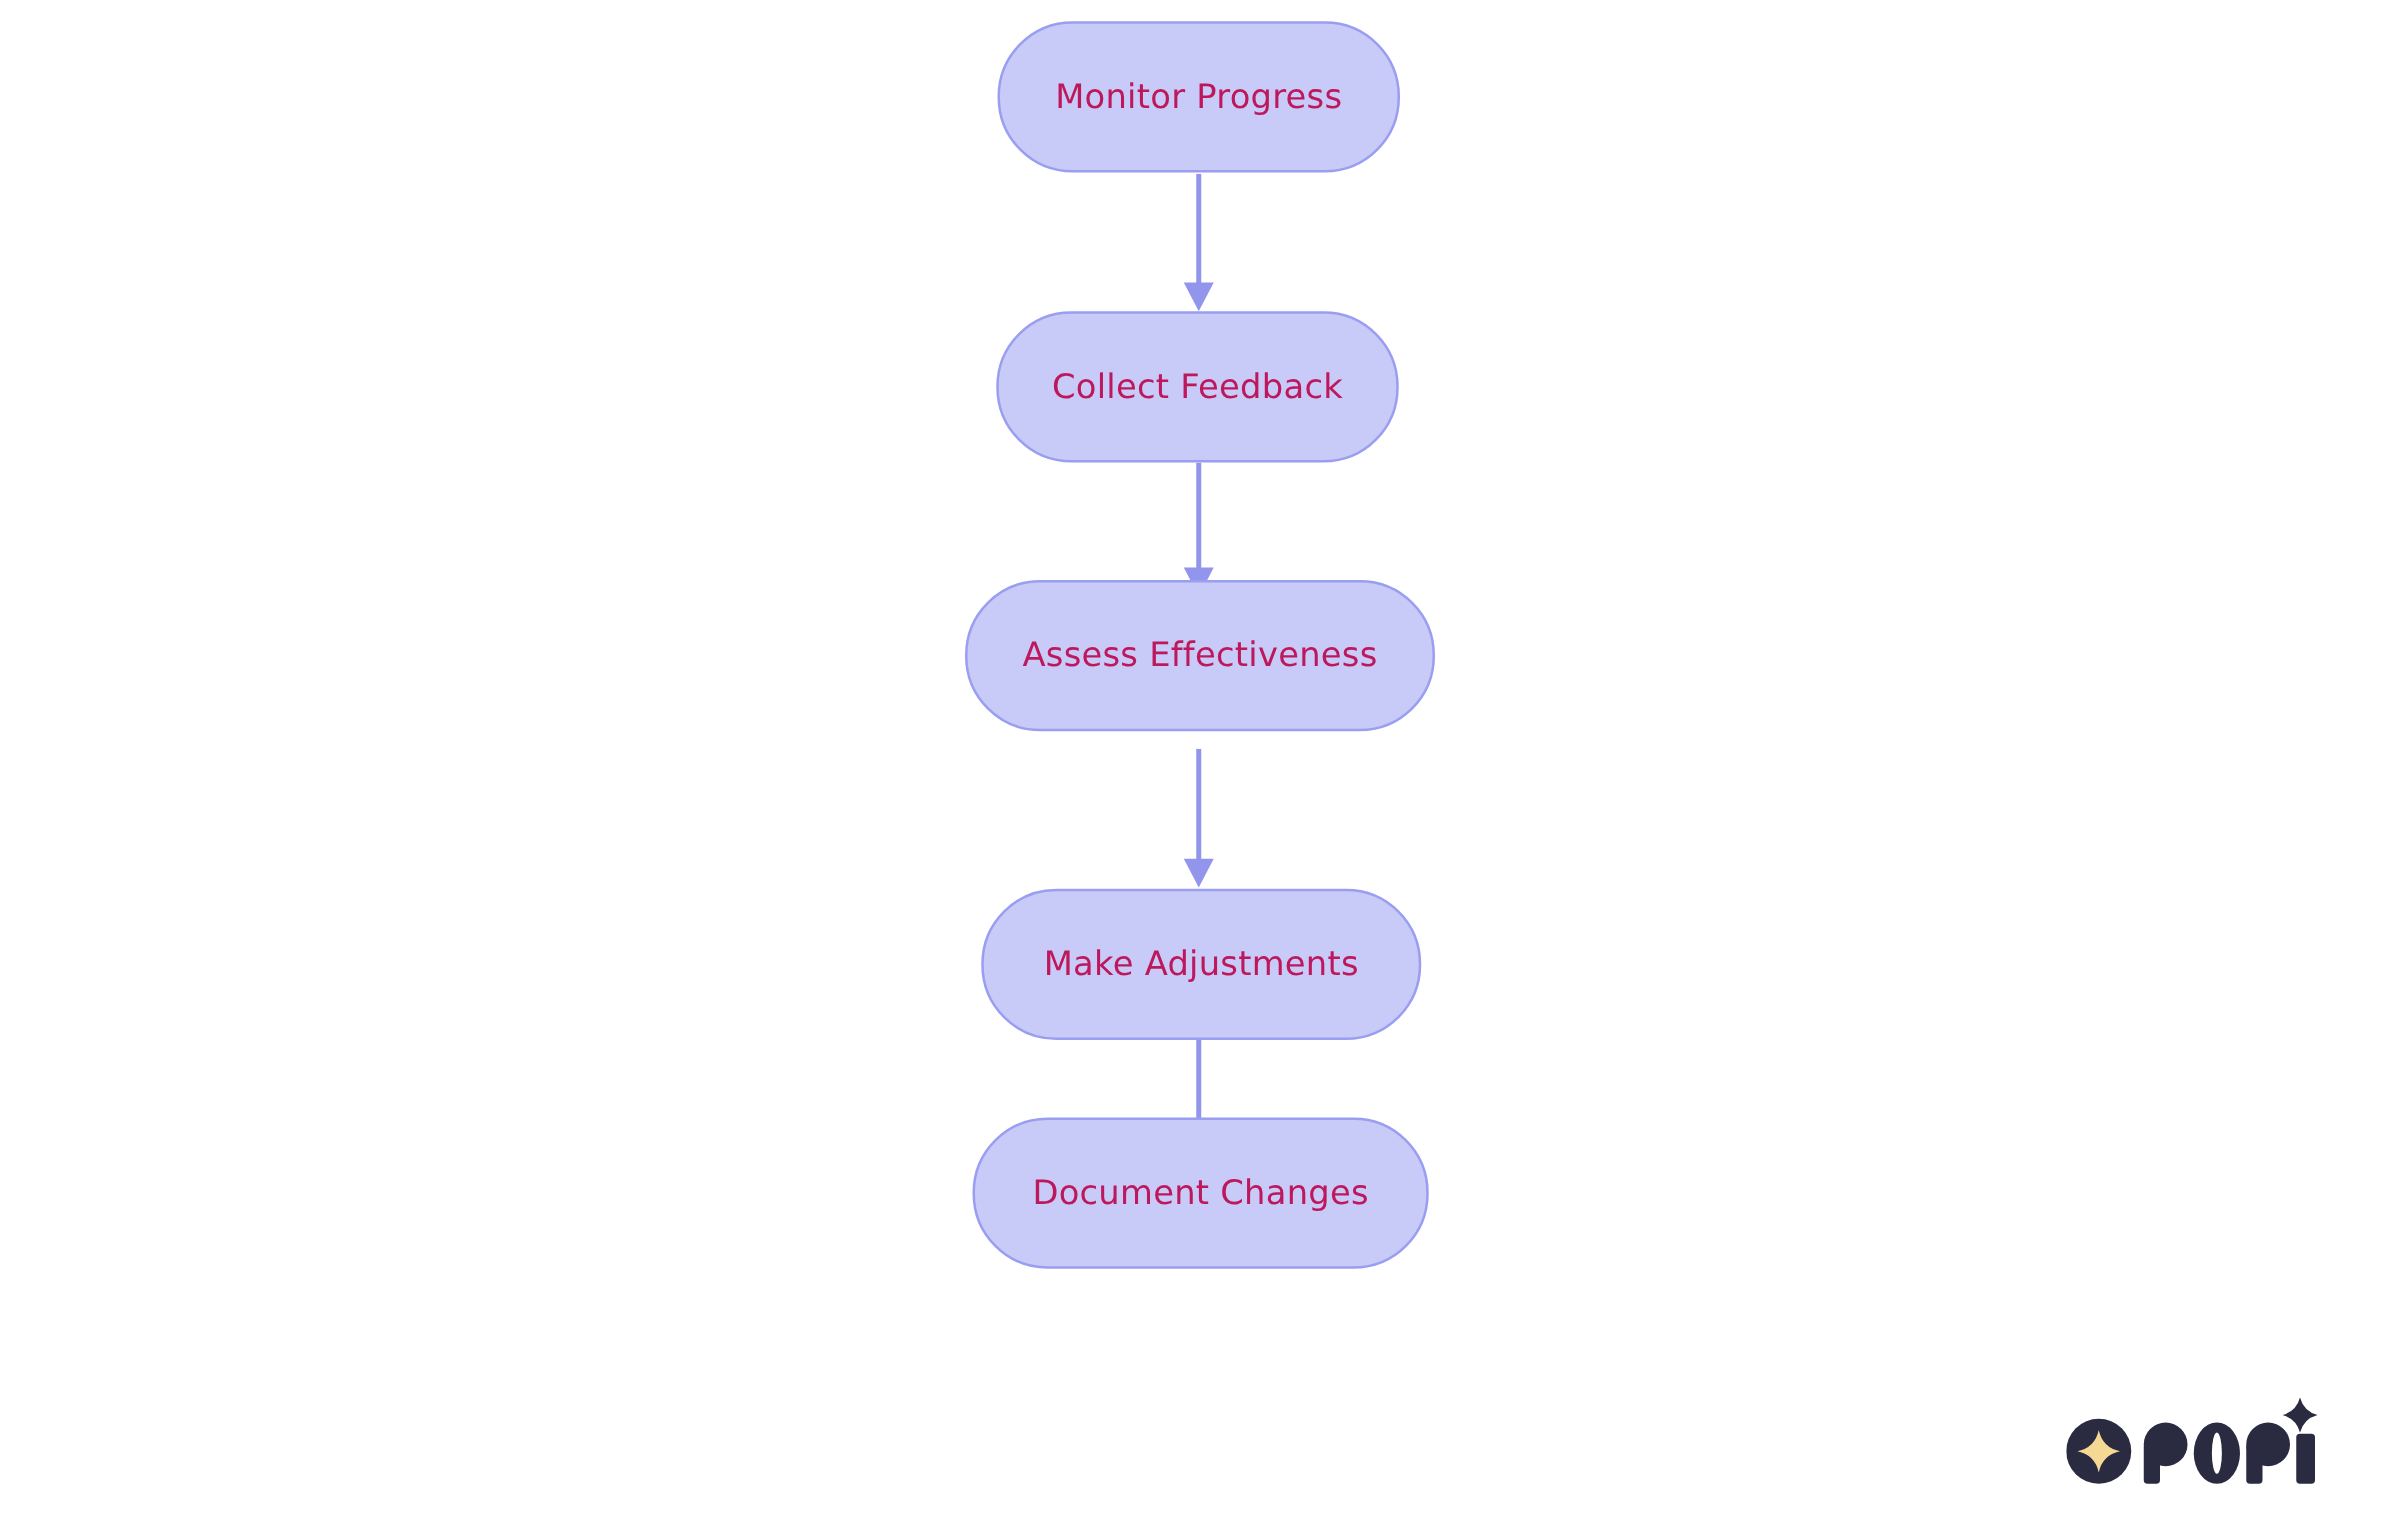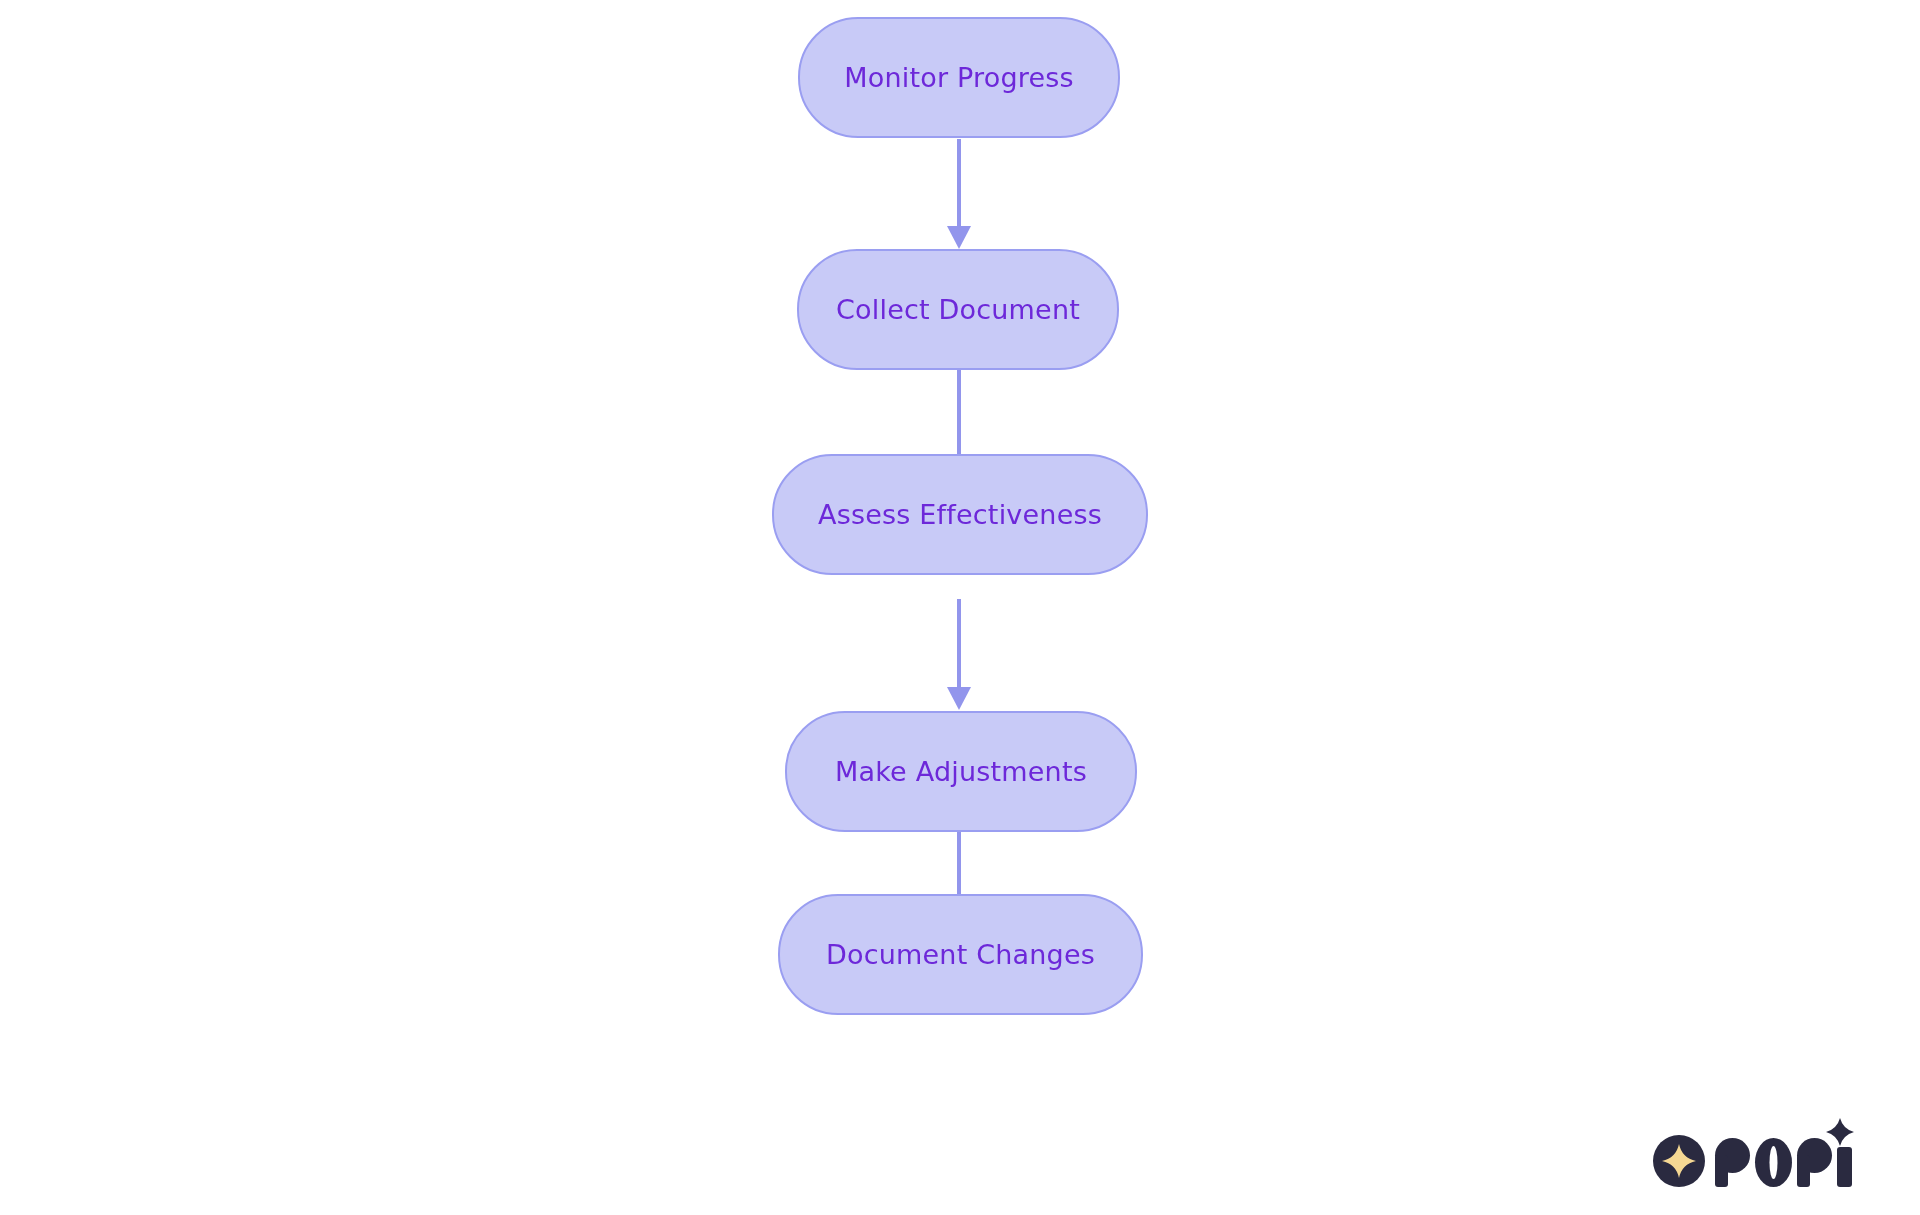--- a/index.html
+++ b/index.html
@@ -18,21 +18,21 @@
     position: absolute;
     height: 121px;
     background: #c8caf7;
     border: 2px solid #9a9ef1;
     border-radius: 60px;
     display: flex;
     align-items: center;
     justify-content: center;
   }
   .node-label {
-    color: #6d28d9;
+    color: #be185d;
     font-size: 27px;
     font-weight: 400;
     letter-spacing: 0.2px;
     white-space: nowrap;
   }
   .arrow {
     position: absolute;
     width: 28px;
   }
   .logo {
@@ -51,29 +51,29 @@
   <div class="node" style="left:798px; top:17px; width:322px;">
     <span class="node-label">Monitor Progress</span>
   </div>
 
   <svg class="arrow" style="left:945px; top:139px;" width="28" height="111" viewBox="0 0 28 111" aria-hidden="true">
     <line x1="14" y1="0" x2="14" y2="90" stroke="#9295ec" stroke-width="4"></line>
     <polygon points="2,87 26,87 14,110" fill="#9295ec"></polygon>
   </svg>
 
   <div class="node" style="left:797px; top:249px; width:322px;">
-    <span class="node-label">Collect Document</span>
+    <span class="node-label">Collect Feedback</span>
   </div>
 
   <svg class="arrow" style="left:945px; top:370px;" width="28" height="108" viewBox="0 0 28 108" aria-hidden="true">
     <line x1="14" y1="0" x2="14" y2="87" stroke="#9295ec" stroke-width="4"></line>
     <polygon points="2,84 26,84 14,107" fill="#9295ec"></polygon>
   </svg>
 
-  <div class="node" style="left:772px; top:454px; width:376px;">
+  <div class="node" style="left:772px; top:464px; width:376px;">
     <span class="node-label">Assess Effectiveness</span>
   </div>
 
   <svg class="arrow" style="left:945px; top:599px;" width="28" height="112" viewBox="0 0 28 112" aria-hidden="true">
     <line x1="14" y1="0" x2="14" y2="91" stroke="#9295ec" stroke-width="4"></line>
     <polygon points="2,88 26,88 14,111" fill="#9295ec"></polygon>
   </svg>
 
   <div class="node" style="left:785px; top:711px; width:352px;">
     <span class="node-label">Make Adjustments</span>

